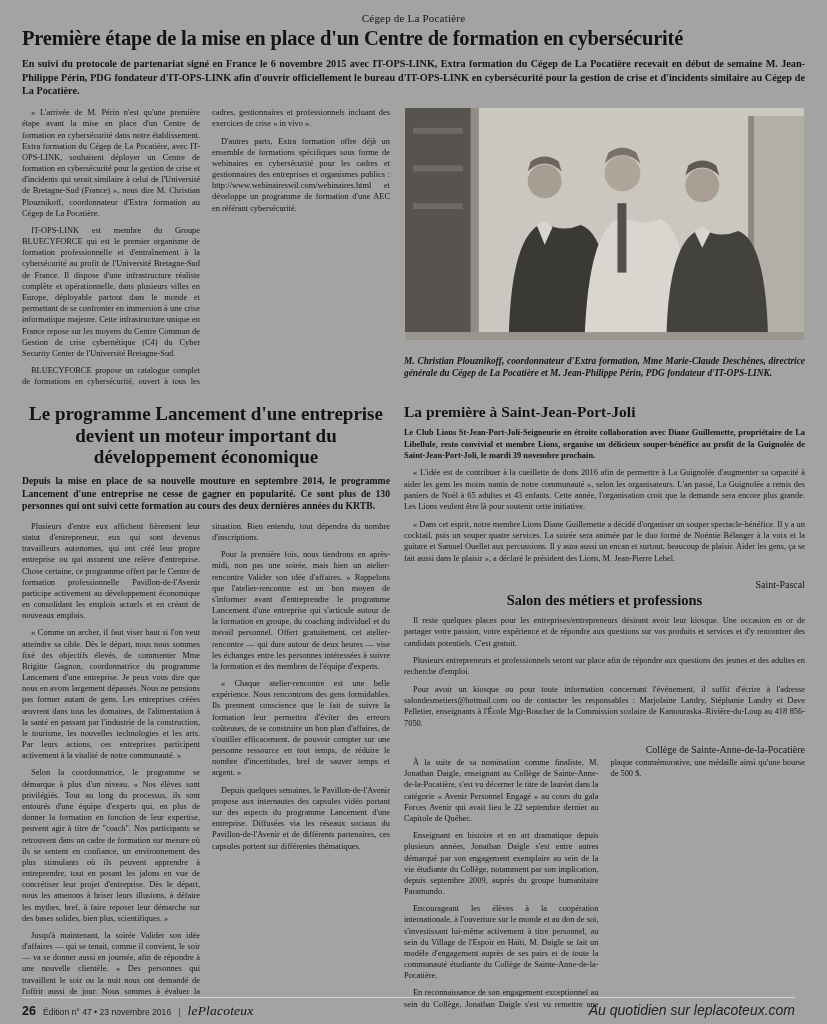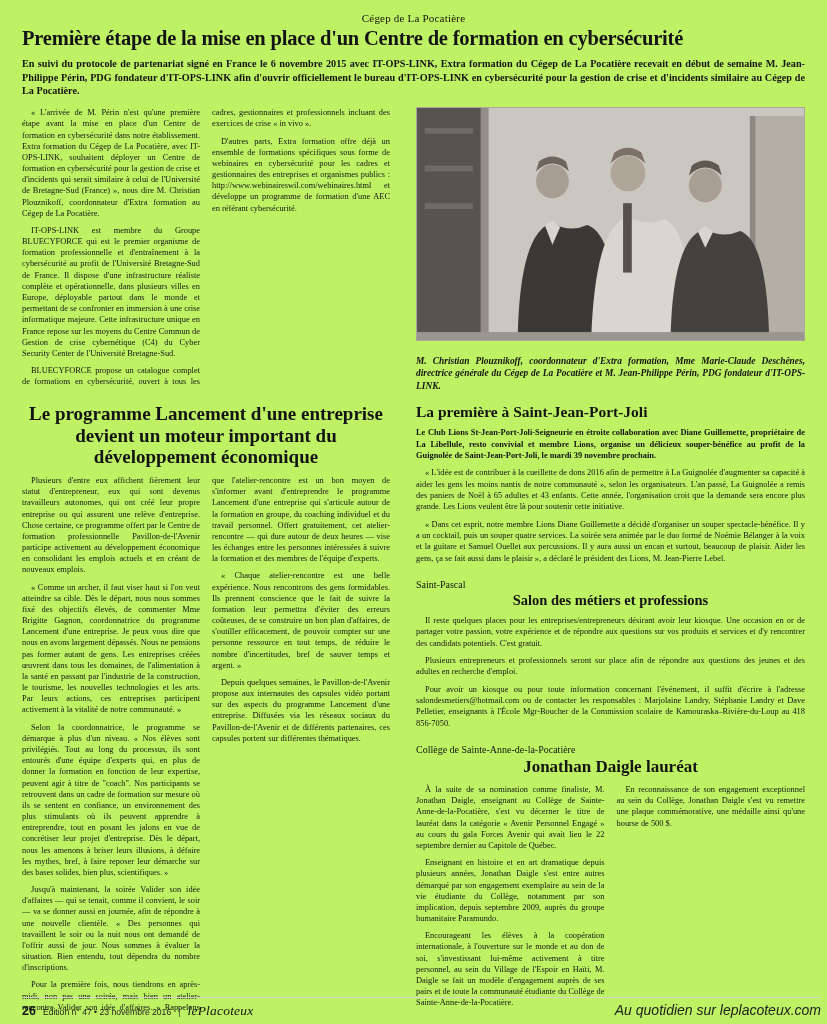--- a/index.html
+++ b/index.html
@@ -1,32 +1,32 @@
 <!DOCTYPE html>
 <html lang="fr"><head>
 <meta charset="utf-8">
 <style>
   * { margin:0; padding:0; box-sizing:border-box; }
   html,body { background:#e8e8e6; }
   .page {
     width:827px; height:1024px; margin:0 auto; position:relative; overflow:hidden;
-    background:#bef264; color:#141414;
+    background:#a3a3a3; color:#141414;
     font-family:"Liberation Serif", serif;
     padding:12px 22px 0 22px;
   }
   .kicker { text-align:center; font-size:11px; letter-spacing:.2px; }
   h1.main-head {
     font-size:20.5px; font-weight:700; line-height:1.12;
     margin:3px 0 7px 0; letter-spacing:-0.2px;
   }
   .lede {
     font-weight:700; font-size:10.2px; line-height:1.35; text-align:justify;
     margin-bottom:9px;
   }
-  .row { display:flex; gap:26px; }
+  .row { display:flex; gap:14px; }
   .row1 { height:288px; }
   .col-a1 { width:368px; flex:0 0 368px; }
   .body-2col {
     column-count:2; column-gap:12px; column-fill:auto;
     font-size:8.4px; line-height:1.33; text-align:justify; height:100%; overflow:hidden;
   }
   .para { margin:0 0 6px 0; text-indent:9px; }
   .photo-col { flex:1; display:flex; flex-direction:column; min-width:0; }
   .photo { height:234px; background:#bfbcb6; overflow:hidden; border:1px solid #a9a6a0; }
   .photo svg { display:block; width:100%; height:100%; }
@@ -36,28 +36,28 @@
   }
   .row2 { height:612px; margin-top:8px; }
   .a2 { width:368px; flex:0 0 368px; display:flex; flex-direction:column; }
   .a2 h2 { text-align:center; font-size:19px; font-weight:700; line-height:1.12; margin-bottom:8px; }
   .lede2 { font-weight:700; font-size:9.7px; line-height:1.3; text-align:justify; margin-bottom:8px; }
   .a2 .body-2col { flex:1 1 auto; height:auto; }
   .col-right { flex:1; display:flex; flex-direction:column; min-width:0; }
   .body-1col { font-size:8.4px; line-height:1.35; text-align:justify; }
   .a3 h3 { font-size:15.5px; font-weight:700; margin-bottom:6px; }
   .a3 .para:first-child { font-weight:700; text-indent:0; }
-  .kicker2 { text-align:left; font-size:10px; margin-bottom:2px; }
+  .kicker2 { text-align:right; font-size:10px; margin-bottom:2px; }
   .a4 { margin-top:9px; }
   .a4 h3 { text-align:center; font-size:14.5px; font-weight:700; margin-bottom:6px; }
   .a5 { margin-top:9px; flex:1; display:flex; flex-direction:column; min-height:0; }
   .a5 h3 { text-align:center; font-size:17px; font-weight:700; margin-bottom:7px; }
   .a5 .body-2col { flex:1 1 auto; height:auto; }
   .pagefoot {
-    position:absolute; left:22px; right:6px; bottom:5px;
+    position:absolute; left:22px; right:32px; bottom:5px;
     display:flex; justify-content:space-between; align-items:baseline;
     font-family:"Liberation Sans", sans-serif;
     border-top:1px solid #d5d3cf; padding-top:4px;
   }
   .foot-left { display:flex; align-items:baseline; gap:7px; }
   .pagenum { font-weight:700; font-size:12.5px; }
   .edition { font-size:8.6px; color:#222; }
   .footsep { font-size:9px; color:#444; }
   .brand { font-family:"Liberation Serif", serif; font-style:italic; font-weight:400; font-size:13.5px; letter-spacing:.2px;text-align:right; }
   .tagline { font-style:italic; font-size:14px; color:#222; }
@@ -112,20 +112,21 @@
         </svg>
       </div>
       <figcaption class="caption">M. Christian Plouznikoff, coordonnateur d'Extra formation, Mme Marie-Claude Deschênes, directrice générale du Cégep de La Pocatière et M. Jean-Philippe Périn, PDG fondateur d'IT-OPS-LINK.</figcaption>
     </figure>
   </div>
 
   <div class="row row2">
 
     <section class="a2">
       <h2>Le programme Lancement d'une entreprise devient un moteur important du développement économique</h2>
+      <p class="lede2">Depuis la mise en place de sa nouvelle mouture en septembre 2014, le programme Lancement d'une entreprise ne cesse de gagner en popularité. Ce sont plus de 130 personnes qui ont suivi cette formation au cours des deux dernières années du KRTB.</p>
       <div class="body-2col">
           <p class="para">Plusieurs d'entre eux affichent fièrement leur statut d'entrepreneur, eux qui sont devenus travailleurs autonomes, qui ont créé leur propre entreprise ou qui assurent une relève d'entreprise. Chose certaine, ce programme offert par le Centre de formation professionnelle Pavillon-de-l'Avenir participe activement au développement économique en consolidant les emplois actuels et en créant de nouveaux emplois.</p>
           <p class="para">« Comme un archer, il faut viser haut si l'on veut atteindre sa cible. Dès le départ, nous nous sommes fixé des objectifs élevés, de commenter Mme Brigitte Gagnon, coordonnatrice du programme Lancement d'une entreprise. Je peux vous dire que nous en avons largement dépassés. Nous ne pensions pas former autant de gens. Les entreprises créées œuvrent dans tous les domaines, de l'alimentation à la santé en passant par l'industrie de la construction, le tourisme, les nouvelles technologies et les arts. Par leurs actions, ces entreprises participent activement à la vitalité de notre communauté. »</p>
           <p class="para">Selon la coordonnatrice, le programme se démarque à plus d'un niveau. « Nos élèves sont privilégiés. Tout au long du processus, ils sont entourés d'une équipe d'experts qui, en plus de donner la formation en fonction de leur expertise, peuvent agir à titre de "coach". Nos participants se retrouvent dans un cadre de formation sur mesure où ils se sentent en confiance, un environnement des plus stimulants où ils peuvent apprendre à entreprendre, tout en posant les jalons en vue de concrétiser leur projet d'entreprise. Dès le départ, nous les amenons à briser leurs illusions, à défaire les mythes, bref, à faire reposer leur démarche sur des bases solides, bien plus, scientifiques. »</p>
           <p class="para">Jusqu'à maintenant, la soirée Valider son idée d'affaires — qui se tenait, comme il convient, le soir — va se donner aussi en journée, afin de répondre à une nouvelle clientèle. « Des personnes qui travaillent le soir ou la nuit nous ont demandé de l'offrir aussi de jour. Nous sommes à évaluer la situation. Bien entendu, tout dépendra du nombre d'inscriptions.</p>
           <p class="para">Pour la première fois, nous tiendrons en après-midi, non pas une soirée, mais bien un atelier-rencontre Valider son idée d'affaires. » Rappelons que l'atelier-rencontre est un bon moyen de s'informer avant d'entreprendre le programme Lancement d'une entreprise qui s'articule autour de la formation en groupe, du coaching individuel et du travail personnel. Offert gratuitement, cet atelier-rencontre — qui dure autour de deux heures — vise les échanges entre les personnes intéressées à suivre la formation et des membres de l'équipe d'experts.</p>
           <p class="para">« Chaque atelier-rencontre est une belle expérience. Nous rencontrons des gens formidables. Ils prennent conscience que le fait de suivre la formation leur permettra d'éviter des erreurs coûteuses, de se construire un bon plan d'affaires, de s'outiller efficacement, de pouvoir compter sur une personne ressource en tout temps, de réduire le nombre d'incertitudes, bref de sauver temps et argent. »</p>
           <p class="para">Depuis quelques semaines, le Pavillon-de-l'Avenir propose aux internautes des capsules vidéo portant sur des aspects du programme Lancement d'une entreprise. Diffusées via les réseaux sociaux du Pavillon-de-l'Avenir et de différents partenaires, ces capsules portent sur différentes thématiques.</p>
         </div>
     </section>
@@ -146,21 +147,20 @@
         <h3>Salon des métiers et professions</h3>
         <div class="body-1col">
             <p class="para">Il reste quelques places pour les entreprises/entrepreneurs désirant avoir leur kiosque. Une occasion en or de partager votre passion, votre expérience et de répondre aux questions sur vos produits et services et d'y rencontrer des candidats potentiels. C'est gratuit.</p>
             <p class="para">Plusieurs entrepreneurs et professionnels seront sur place afin de répondre aux questions des jeunes et des adultes en recherche d'emploi.</p>
             <p class="para">Pour avoir un kiosque ou pour toute information concernant l'événement, il suffit d'écrire à l'adresse salondesmetiers@hotmail.com ou de contacter les responsables : Marjolaine Landry, Stéphanie Landry et Dave Pelletier, enseignants à l'École Mgr-Boucher de la Commission scolaire de Kamouraska–Rivière-du-Loup au 418 856-7050.</p>
           </div>
       </section>
 
       <section class="a5">
         <div class="kicker2">Collège de Sainte-Anne-de-la-Pocatière</div>
-        <h3>Jonathan Daigle lauréat</h3>
         <div class="body-2col">
             <p class="para">À la suite de sa nomination comme finaliste, M. Jonathan Daigle, enseignant au Collège de Sainte-Anne-de-la-Pocatière, s'est vu décerner le titre de lauréat dans la catégorie « Avenir Personnel Engagé » au cours du gala Forces Avenir qui avait lieu le 22 septembre dernier au Capitole de Québec.</p>
             <p class="para">Enseignant en histoire et en art dramatique depuis plusieurs années, Jonathan Daigle s'est entre autres démarqué par son engagement exemplaire au sein de la vie étudiante du Collège, notamment par son implication, depuis septembre 2009, auprès du groupe humanitaire Paramundo.</p>
             <p class="para">Encourageant les élèves à la coopération internationale, à l'ouverture sur le monde et au don de soi, s'investissant lui-même activement à titre personnel, au sein du Village de l'Espoir en Haïti, M. Daigle se fait un modèle d'engagement auprès de ses pairs et de toute la communauté étudiante du Collège de Sainte-Anne-de-la-Pocatière.</p>
             <p class="para">En reconnaissance de son engagement exceptionnel au sein du Collège, Jonathan Daigle s'est vu remettre une plaque commémorative, une médaille ainsi qu'une bourse de 500 $.</p>
           </div>
       </section>
 
     </div>
   </div>

